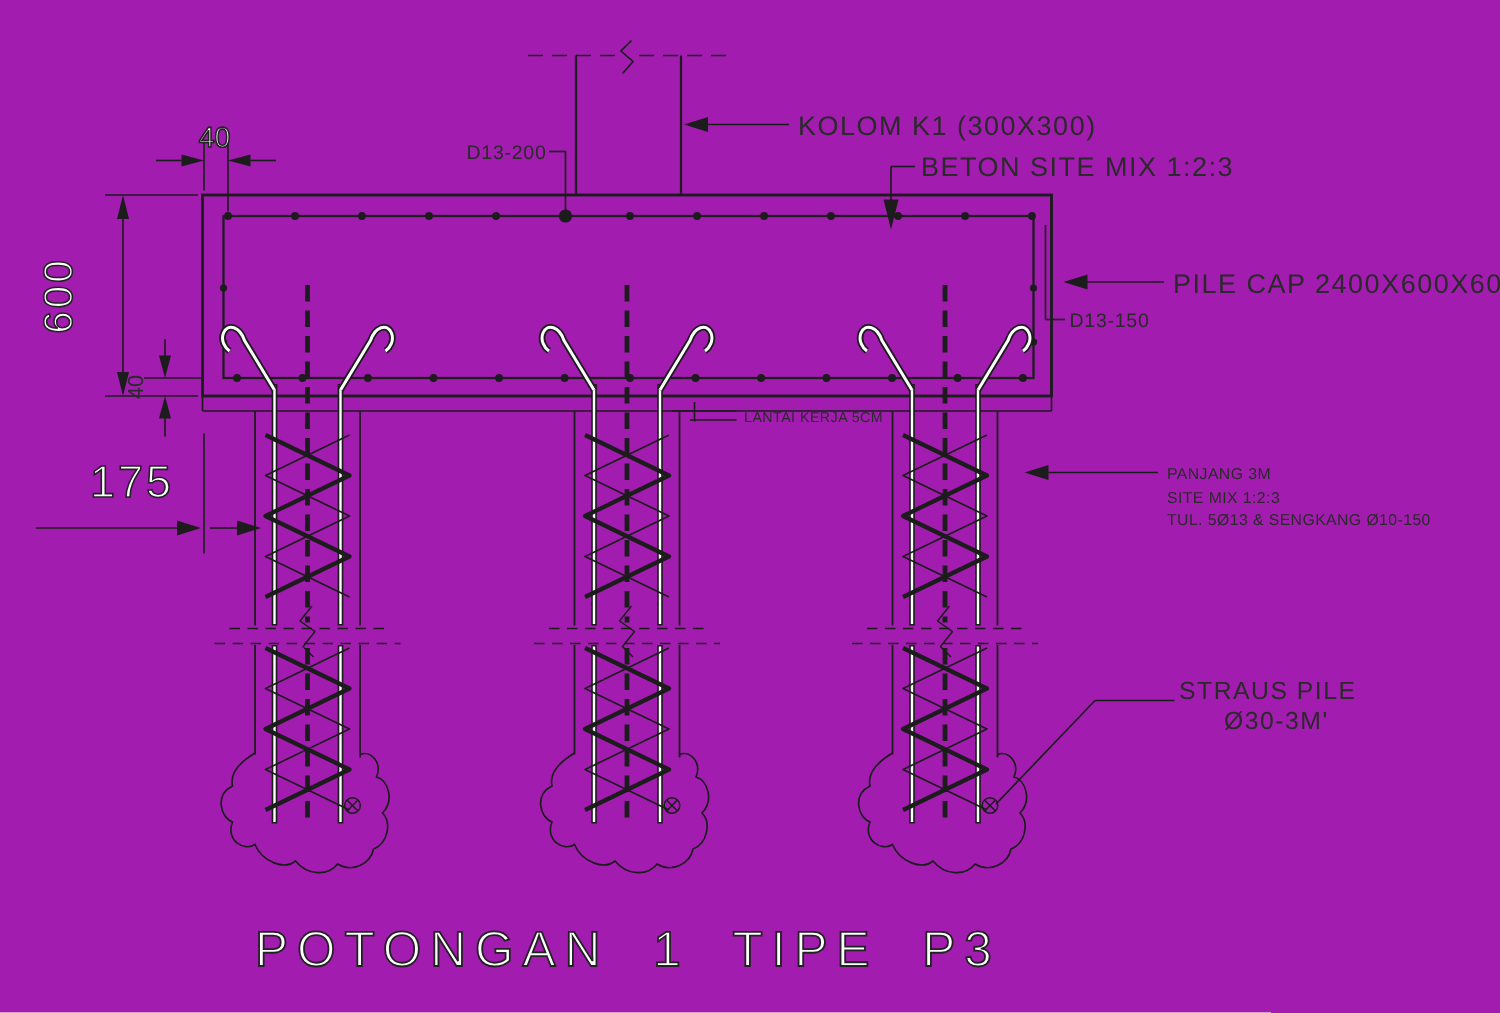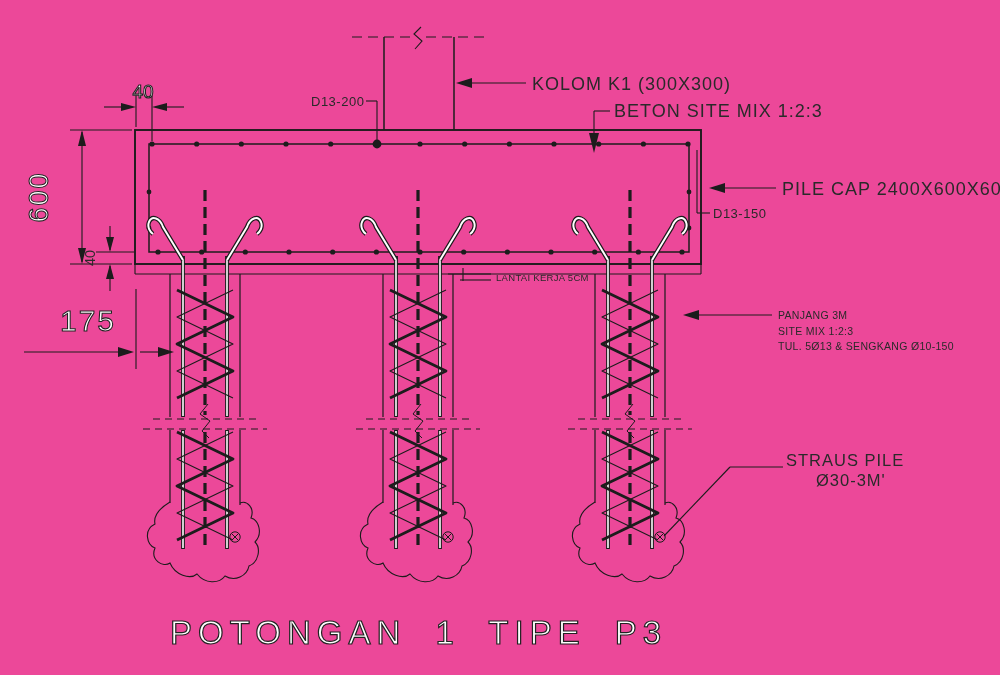--- a/index.html
+++ b/index.html
@@ -1,16 +1,16 @@
 <!DOCTYPE html>
 <html><head>
 <meta charset="utf-8">
 <style>
   html,body{margin:0;padding:0;background:#fff;}
-  #stage{position:relative;width:1000px;height:675px;background:#ec4899;overflow:hidden;
+  #stage{position:relative;width:1000px;height:675px;background:#a21caf;overflow:hidden;
          font-family:"Liberation Sans", sans-serif;}
   svg{display:block}
   .ln{stroke:#1c1c1c;fill:none;stroke-width:1.1;}
   .w14{stroke-width:1.5;}
   .w18{stroke-width:1.9;}
   .dash{stroke-dasharray:10 6;}
   .fillink{fill:#1c1c1c;stroke:none;}
   text{fill:#2a2a2a;font-family:"Liberation Sans", sans-serif;}
   .lab18{font-size:18px;letter-spacing:1px;}
   .lab13{font-size:13px;letter-spacing:.5px;}

